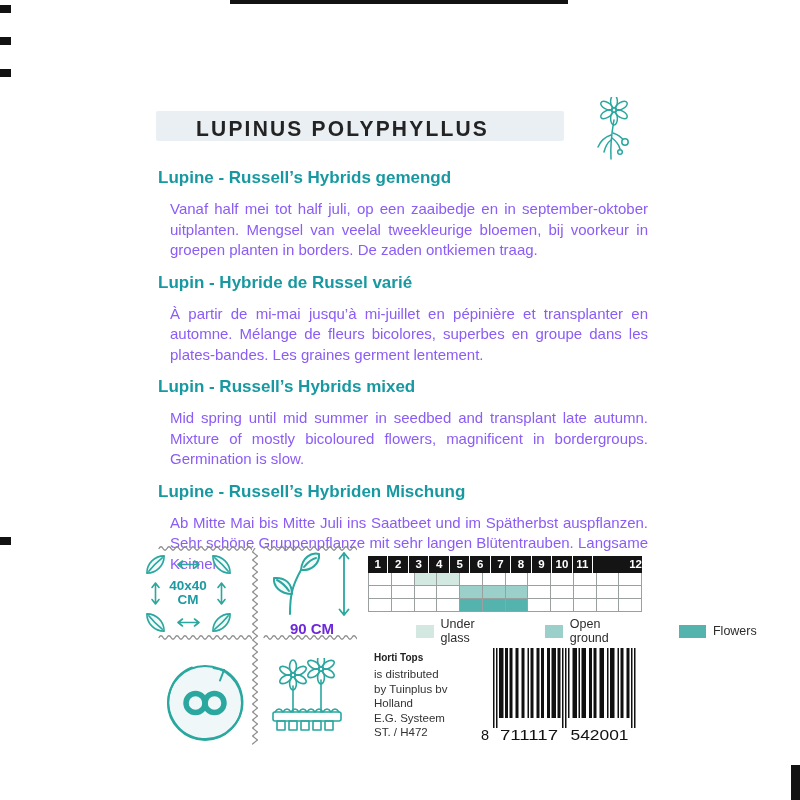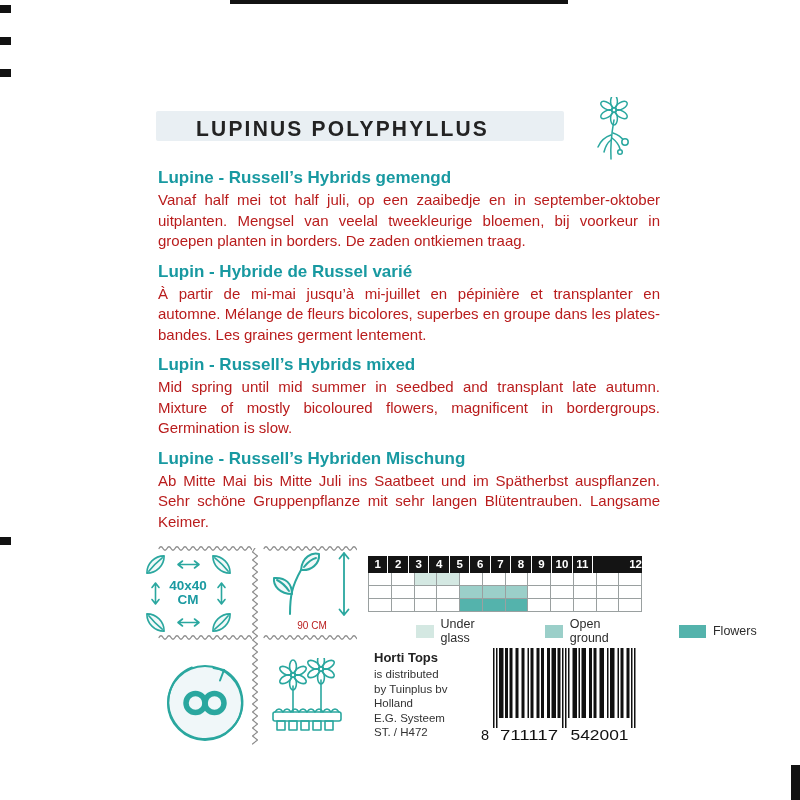--- a/index.html
+++ b/index.html
@@ -21,42 +21,42 @@
             background:#e9eff3; border-radius:2px; display:flex; align-items:flex-end; }
   .banner span { font-size:21px; font-weight:600; letter-spacing:2.2px; color:#232323;
                  padding-left:40px; transform:scaleY(1.06); white-space:nowrap; }
 
   .flower-sketch { position:absolute; left:586px; top:97px; }
 
   
   .sections { position:absolute; left:158px; top:168px; width:502px; }
   .section { margin-bottom:10px; }
   .section h3 { margin:0 0 3px 0; font-size:17px; line-height:19px; color:#1899a1; font-weight:700; }
-  .section p  { margin:0; font-size:15px; line-height:20.5px; color:#b91c1c; text-align:justify; }
+  .section p  { margin:12px; font-size:15px; line-height:20.5px; color:#8b5cf6; text-align:justify; }
 
   
   svg.stk { stroke:#2aa79f; fill:none; stroke-linecap:round; stroke-linejoin:round; }
   svg.stk .fillsoft { fill:#f2f9f9; }
   svg.stk .fillwhite { fill:#ffffff; }
 
   
   .sp-icon { position:absolute; left:140px; top:550px; width:96px; height:88px;
              display:grid; grid-template-columns:30px 36px 30px; grid-template-rows:28px 30px 28px;
              align-items:center; justify-items:center; }
   .sp-label { text-align:center; color:#1b9aa1; font-weight:700; font-size:13.5px; line-height:14px; }
   .leaf-tr { transform:scaleX(-1); }
   .leaf-bl { transform:scaleY(-1); }
   .leaf-br { transform:scale(-1,-1); }
 
   
   .ht-icon { position:absolute; left:264px; top:550px; width:96px; height:92px; }
   .ht-sprout { position:absolute; left:2px; top:0; }
   .ht-arrow  { position:absolute; right:8px; top:0; }
   .ht-label  { position:absolute; top:70px; width:100%; text-align:center;
-               color:#b91c1c; font-weight:400; font-size:10px; }
+               color:#6d28d9; font-weight:700; font-size:15px; }
 
   
   .divider-v { position:absolute; left:251px; top:548px; }
   .wavy { position:absolute; }
 
   
   .perennial { position:absolute; left:162px; top:655px; }
   .tray      { position:absolute; left:269px; top:658px; }
 
   
@@ -69,21 +69,21 @@
   .cal-row { display:grid; grid-template-columns:repeat(12,1fr); height:13px; }
   .cal-cell { border-right:1px solid #9aa0a0; border-bottom:1px solid #9aa0a0; }
 
   .legend { position:absolute; left:368px; top:617px; width:278px; display:flex;
             align-items:center; font-size:12.5px; color:#2c2c2c; }
   .legend-item { display:flex; align-items:center; margin-right:13px;padding-left:48px; }
   .legend-swatch { width:27px; height:13px; margin-right:7px; }
 
   
   .dist { position:absolute; left:374px; top:651px; font-size:11.5px; line-height:14.4px; color:#333; }
-  .dist-name { font-size:13px; font-weight:700; color:#222; margin-bottom:2px; }
+  .dist-name { font-size:10px; font-weight:700; color:#222; margin-bottom:2px; }
   .barcode { position:absolute; left:477px; top:646px; }
   .barcode rect { fill:#111; }
   .barcode text { fill:#111; font-family:"Liberation Sans", sans-serif; font-size:14.5px; }
 </style>
 </head>
 <body>
 
 <div class="page">
 
   <svg width="0" height="0" style="position:absolute">

